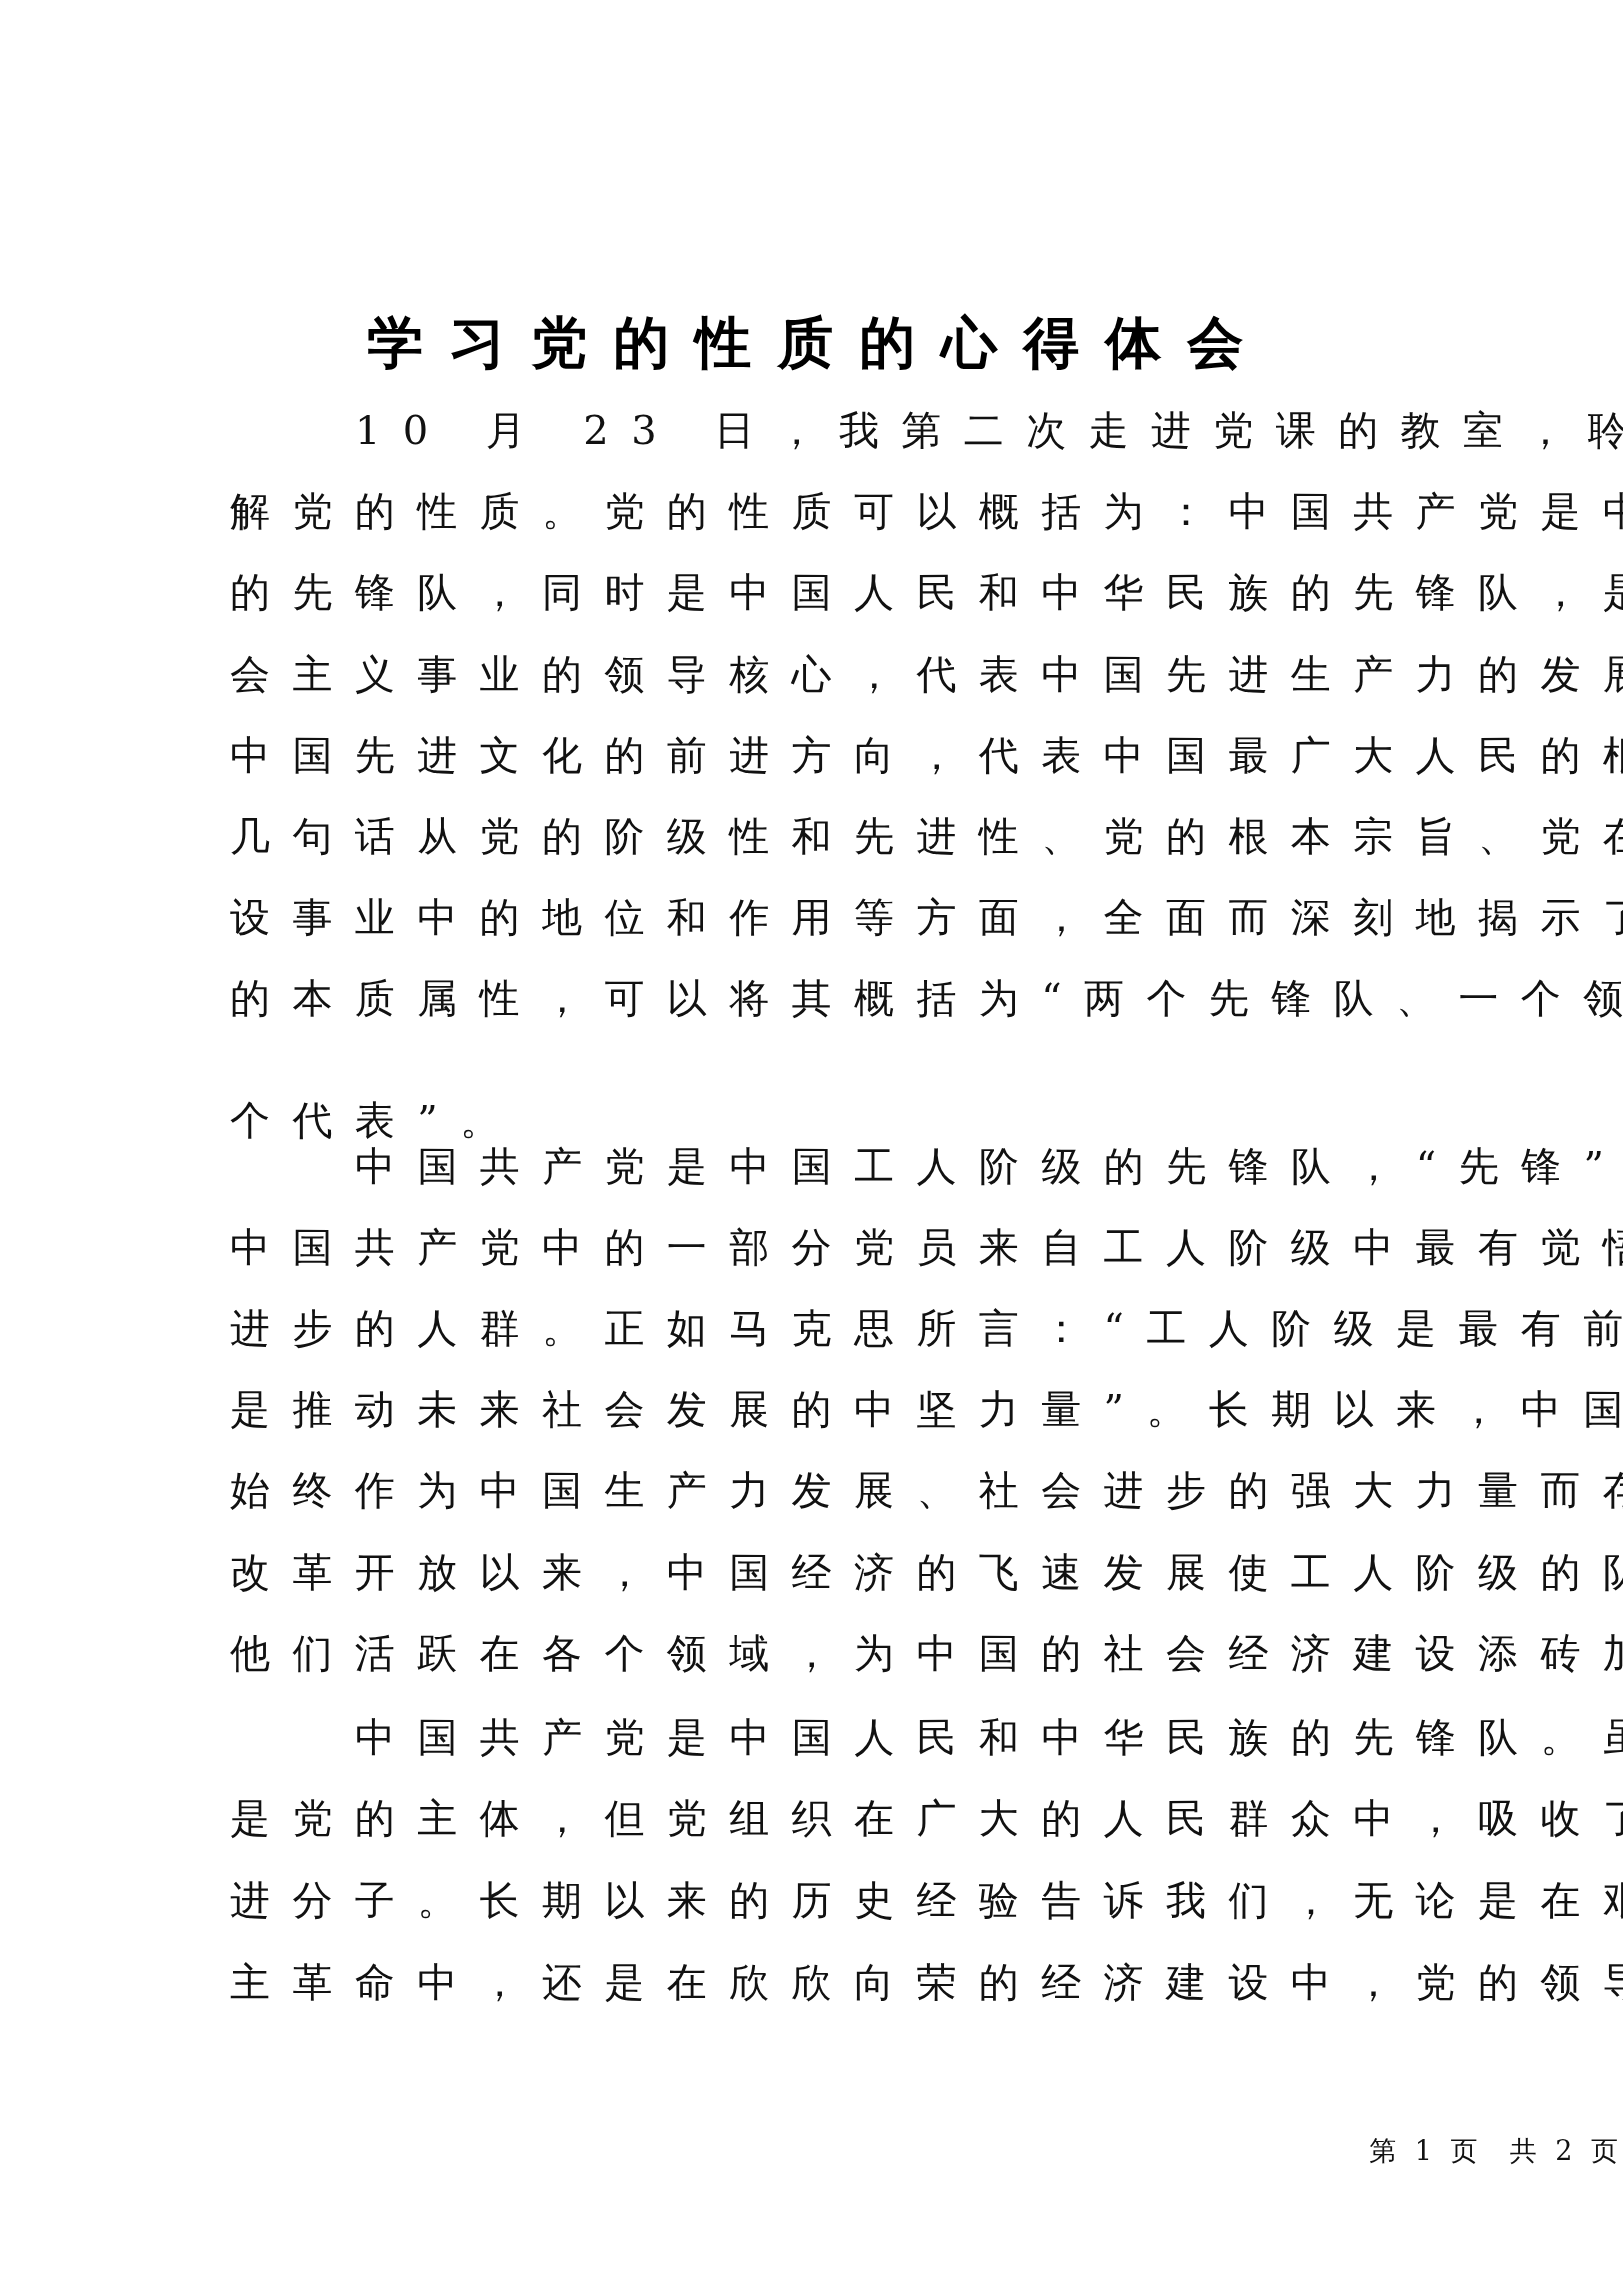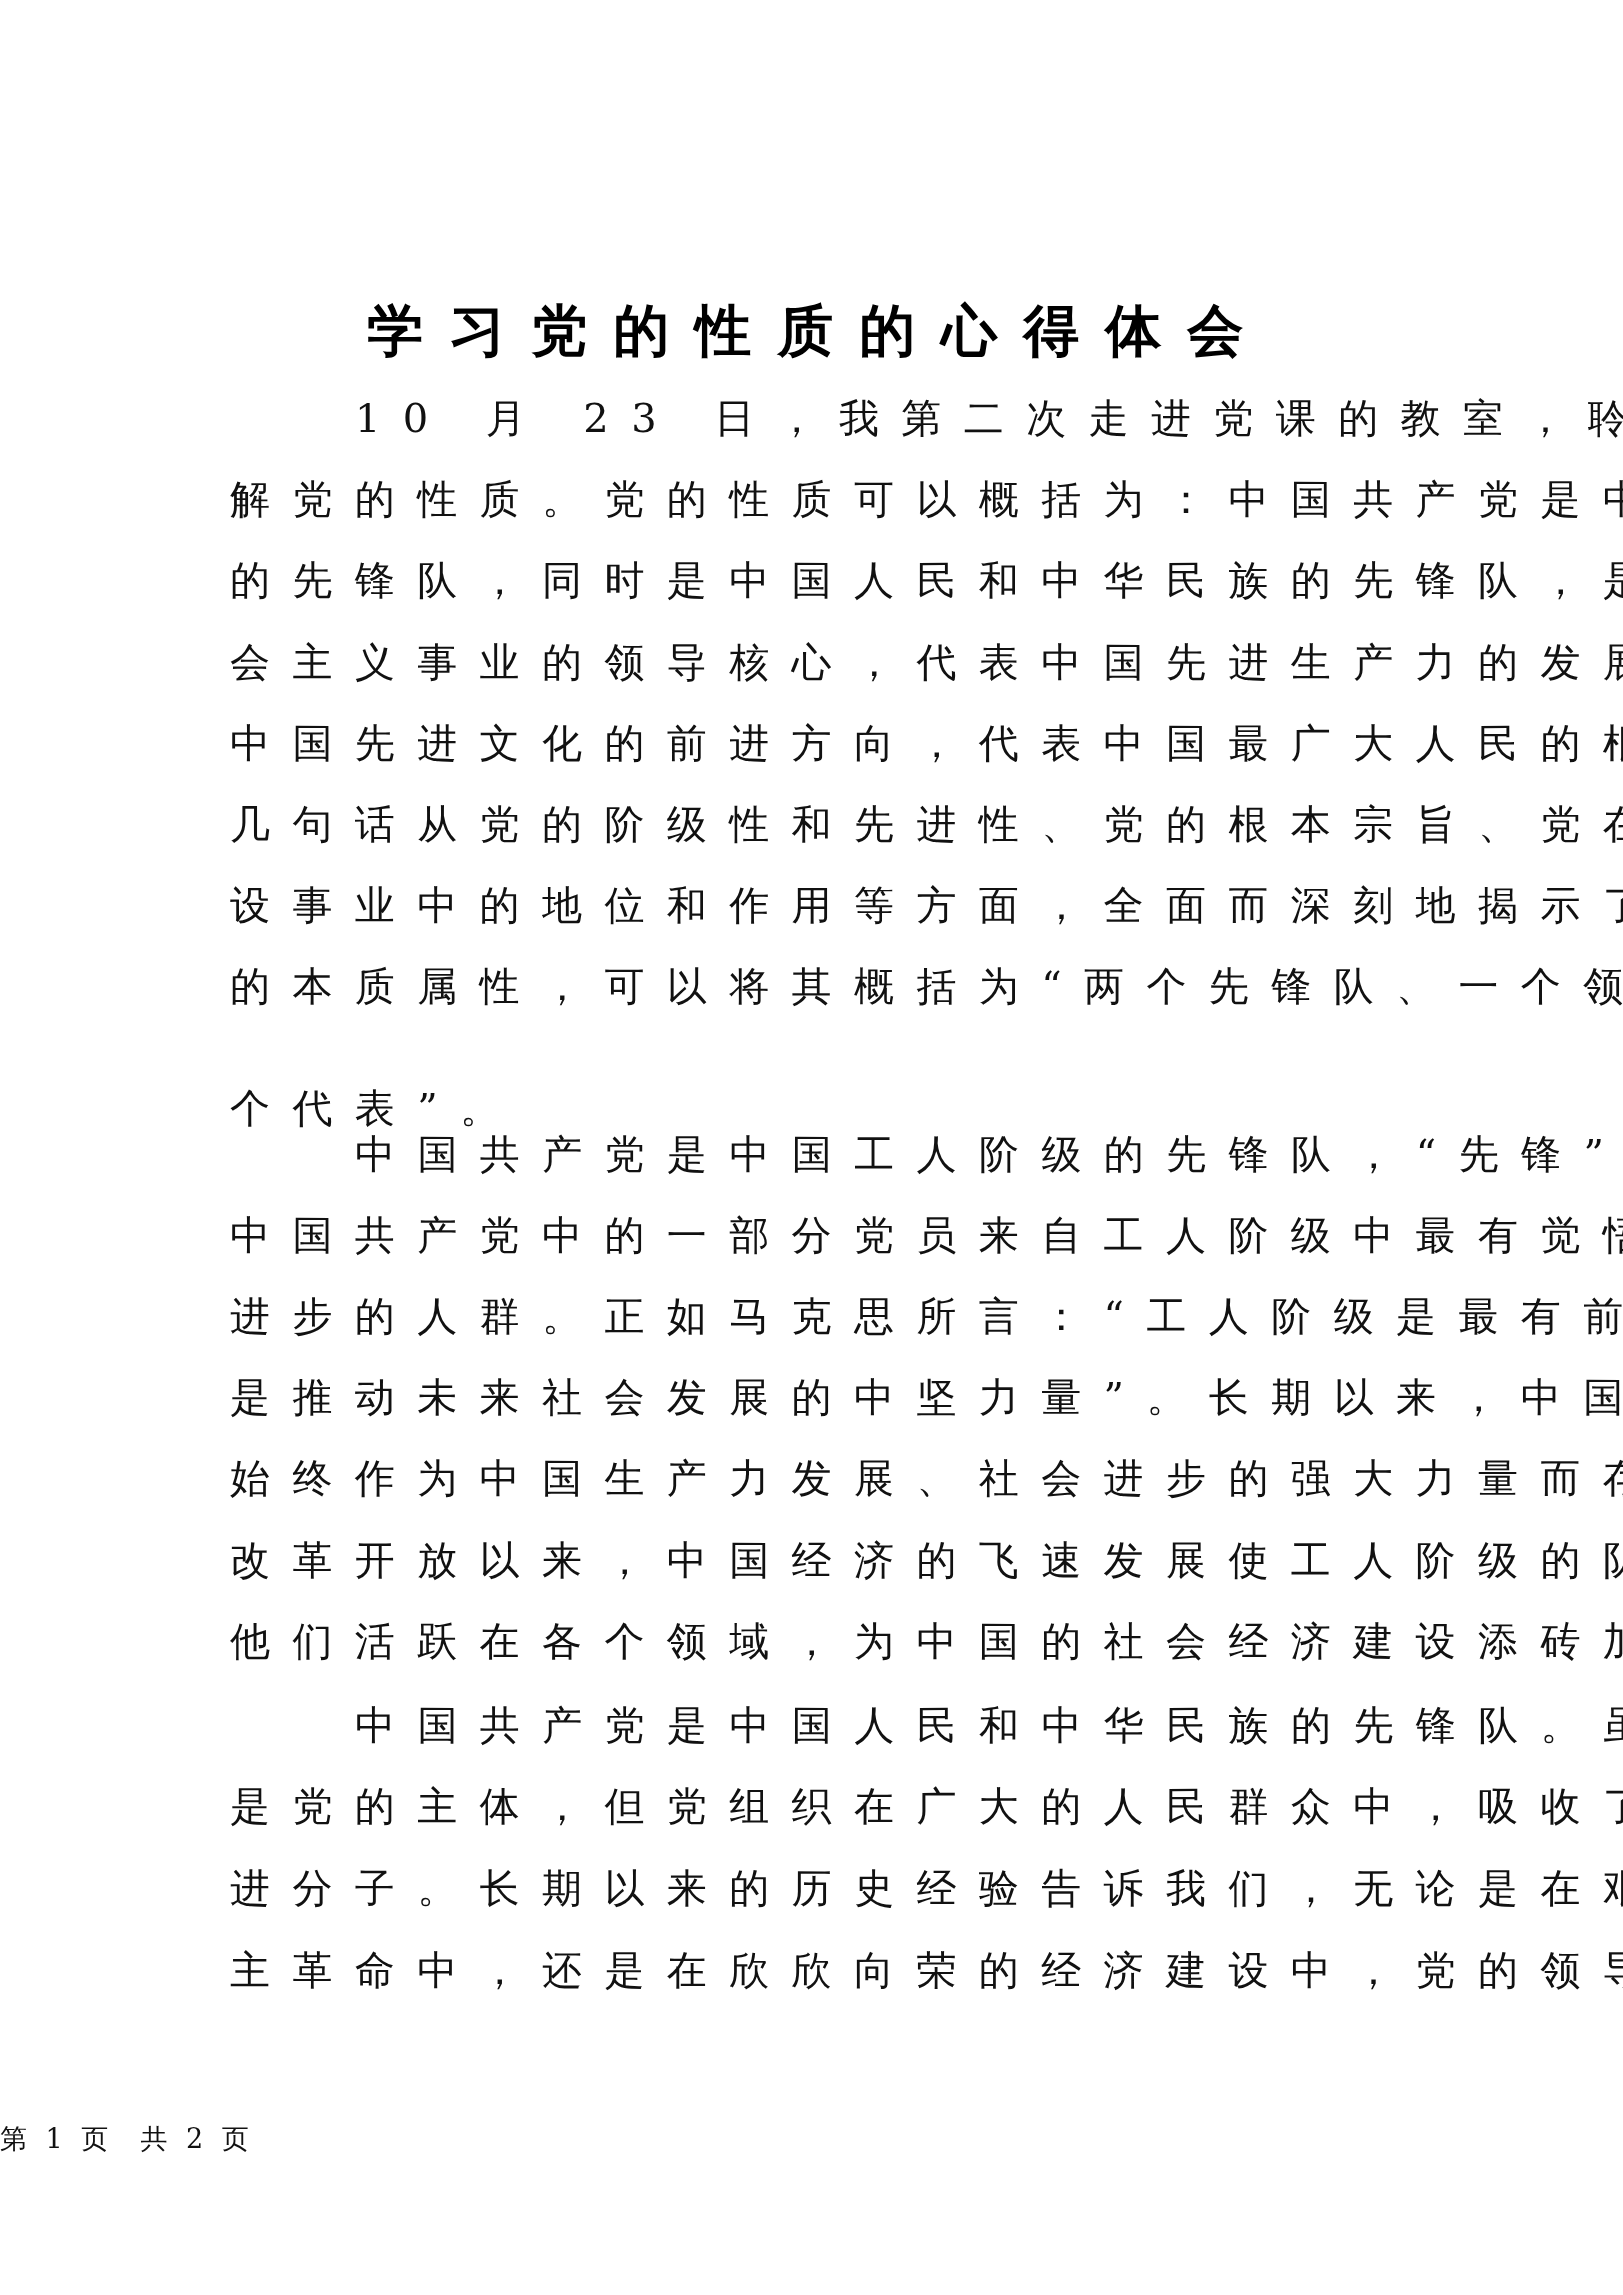--- a/index.html
+++ b/index.html
@@ -1,32 +1,32 @@
 <!DOCTYPE html>
 <html style="font-size:13.5px"><head>
 <meta charset="utf-8">
 <style>
   html, body { margin:0; padding:0; background:#ffffff; }
   body { width:1623px; height:2295px; position:relative; overflow:hidden; }
-  .page { position:absolute; left:0; top:0; width:1623px; height:1839px; background:#ffffff; }
+  .page { position:absolute; left:0; top:12px; width:1623px; height:1839px; background:#ffffff; }
   .title {
     position:absolute; left:0; width:1623px; top:296px; height:68px; line-height:68px;
     text-align:center; font-family:"DejaVu Serif","Liberation Serif",serif;
     font-size:56px; font-weight:bold; color:#000; letter-spacing:26px; text-indent:13.5px;
     white-space:nowrap;
   }
   .line {
     position:absolute; left:230px; width:1201px; height:51px; line-height:51px;
     font-family:"DejaVu Serif","Liberation Serif",serif; font-size:40px; color:#111;
     white-space:nowrap; letter-spacing:22.4px;
   }
   .line.indent { left:355px; }
   .footer {
     position:absolute; left:0; width:1623px; top:2122px; height:34px; line-height:34px;
-    text-align:left; font-family:"DejaVu Serif","Liberation Serif",serif;
+    text-align:right; font-family:"DejaVu Serif","Liberation Serif",serif;
     font-size:27px; color:#111; letter-spacing:5px; white-space:pre;
   }
 </style>
 </head>
 <body>
 
 <div class="page">
   <div class="title">学习党的性质的心得体会</div>
 
   <div class="line indent" style="top:393px;">10 月 23 日，我第二次走进党课的教室，聆听何双雷老师讲</div>

